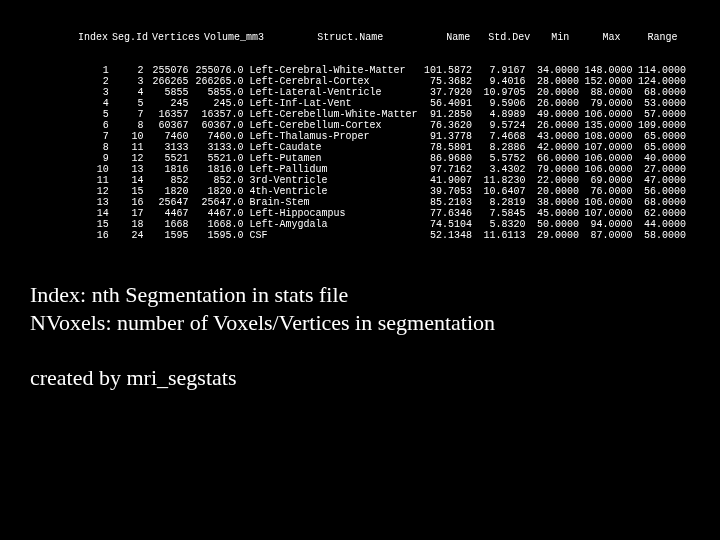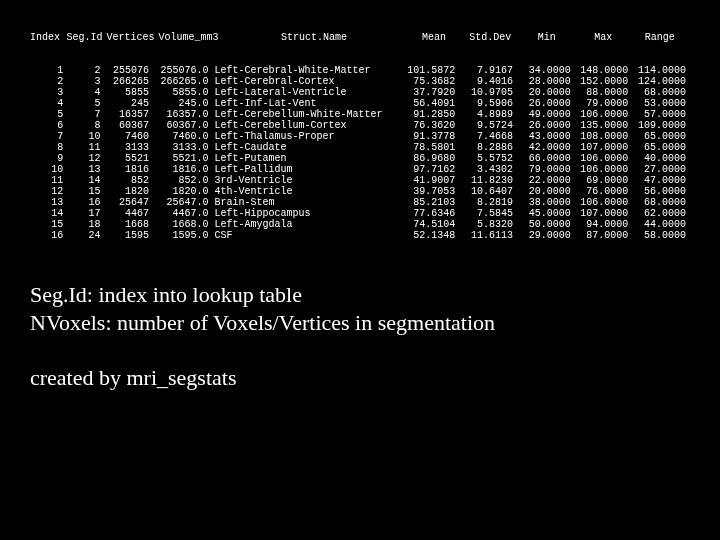--- a/index.html
+++ b/index.html
@@ -23,20 +23,21 @@
     }
     .stats-table {
       font-family: "Courier New", monospace;
       font-size: 10px;
       line-height: 1.1;
       white-space: pre;
       color: #fff;
     }
     .row {
       display: flex;
+      margin-left: 48px;
     }
     .col {
       text-align: right;
       padding-right: 4px;
     }
     .col-index { width: 36px; }
     .col-seg   { width: 36px; }
     .col-nvox  { width: 48px; }
     .col-vol   { width: 60px; }
     .col-name  { width: 198px; text-align: left; padding-left: 2px; }
@@ -62,28 +63,28 @@
 
 <div class="slide">
 
   <div class="stats-table">
     <div class="row hdr">
       <span class="col col-index">Index</span>
       <span class="col col-seg">Seg.Id</span>
       <span class="col col-nvox">Vertices</span>
       <span class="col col-vol">Volume_mm3</span>
       <span class="col col-name">Struct.Name</span>
-      <span class="col col-mean">Mean</span>
+      <span class="col col-mean">Name</span>
       <span class="col col-std">Std.Dev</span>
       <span class="col col-min">Min</span>
       <span class="col col-max">Max</span>
       <span class="col col-range">Range</span>
     </div>
     <div id="rows-container"><div class="row"><span class="col col-index">1</span><span class="col col-seg">2</span><span class="col col-nvox">255076</span><span class="col col-vol">255076.0</span><span class="col col-name">Left-Cerebral-White-Matter</span><span class="col col-mean">101.5872</span><span class="col col-std">7.9167</span><span class="col col-min">34.0000</span><span class="col col-max">148.0000</span><span class="col col-range">114.0000</span></div><div class="row"><span class="col col-index">2</span><span class="col col-seg">3</span><span class="col col-nvox">266265</span><span class="col col-vol">266265.0</span><span class="col col-name">Left-Cerebral-Cortex</span><span class="col col-mean">75.3682</span><span class="col col-std">9.4016</span><span class="col col-min">28.0000</span><span class="col col-max">152.0000</span><span class="col col-range">124.0000</span></div><div class="row"><span class="col col-index">3</span><span class="col col-seg">4</span><span class="col col-nvox">5855</span><span class="col col-vol">5855.0</span><span class="col col-name">Left-Lateral-Ventricle</span><span class="col col-mean">37.7920</span><span class="col col-std">10.9705</span><span class="col col-min">20.0000</span><span class="col col-max">88.0000</span><span class="col col-range">68.0000</span></div><div class="row"><span class="col col-index">4</span><span class="col col-seg">5</span><span class="col col-nvox">245</span><span class="col col-vol">245.0</span><span class="col col-name">Left-Inf-Lat-Vent</span><span class="col col-mean">56.4091</span><span class="col col-std">9.5906</span><span class="col col-min">26.0000</span><span class="col col-max">79.0000</span><span class="col col-range">53.0000</span></div><div class="row"><span class="col col-index">5</span><span class="col col-seg">7</span><span class="col col-nvox">16357</span><span class="col col-vol">16357.0</span><span class="col col-name">Left-Cerebellum-White-Matter</span><span class="col col-mean">91.2850</span><span class="col col-std">4.8989</span><span class="col col-min">49.0000</span><span class="col col-max">106.0000</span><span class="col col-range">57.0000</span></div><div class="row"><span class="col col-index">6</span><span class="col col-seg">8</span><span class="col col-nvox">60367</span><span class="col col-vol">60367.0</span><span class="col col-name">Left-Cerebellum-Cortex</span><span class="col col-mean">76.3620</span><span class="col col-std">9.5724</span><span class="col col-min">26.0000</span><span class="col col-max">135.0000</span><span class="col col-range">109.0000</span></div><div class="row"><span class="col col-index">7</span><span class="col col-seg">10</span><span class="col col-nvox">7460</span><span class="col col-vol">7460.0</span><span class="col col-name">Left-Thalamus-Proper</span><span class="col col-mean">91.3778</span><span class="col col-std">7.4668</span><span class="col col-min">43.0000</span><span class="col col-max">108.0000</span><span class="col col-range">65.0000</span></div><div class="row"><span class="col col-index">8</span><span class="col col-seg">11</span><span class="col col-nvox">3133</span><span class="col col-vol">3133.0</span><span class="col col-name">Left-Caudate</span><span class="col col-mean">78.5801</span><span class="col col-std">8.2886</span><span class="col col-min">42.0000</span><span class="col col-max">107.0000</span><span class="col col-range">65.0000</span></div><div class="row"><span class="col col-index">9</span><span class="col col-seg">12</span><span class="col col-nvox">5521</span><span class="col col-vol">5521.0</span><span class="col col-name">Left-Putamen</span><span class="col col-mean">86.9680</span><span class="col col-std">5.5752</span><span class="col col-min">66.0000</span><span class="col col-max">106.0000</span><span class="col col-range">40.0000</span></div><div class="row"><span class="col col-index">10</span><span class="col col-seg">13</span><span class="col col-nvox">1816</span><span class="col col-vol">1816.0</span><span class="col col-name">Left-Pallidum</span><span class="col col-mean">97.7162</span><span class="col col-std">3.4302</span><span class="col col-min">79.0000</span><span class="col col-max">106.0000</span><span class="col col-range">27.0000</span></div><div class="row"><span class="col col-index">11</span><span class="col col-seg">14</span><span class="col col-nvox">852</span><span class="col col-vol">852.0</span><span class="col col-name">3rd-Ventricle</span><span class="col col-mean">41.9007</span><span class="col col-std">11.8230</span><span class="col col-min">22.0000</span><span class="col col-max">69.0000</span><span class="col col-range">47.0000</span></div><div class="row"><span class="col col-index">12</span><span class="col col-seg">15</span><span class="col col-nvox">1820</span><span class="col col-vol">1820.0</span><span class="col col-name">4th-Ventricle</span><span class="col col-mean">39.7053</span><span class="col col-std">10.6407</span><span class="col col-min">20.0000</span><span class="col col-max">76.0000</span><span class="col col-range">56.0000</span></div><div class="row"><span class="col col-index">13</span><span class="col col-seg">16</span><span class="col col-nvox">25647</span><span class="col col-vol">25647.0</span><span class="col col-name">Brain-Stem</span><span class="col col-mean">85.2103</span><span class="col col-std">8.2819</span><span class="col col-min">38.0000</span><span class="col col-max">106.0000</span><span class="col col-range">68.0000</span></div><div class="row"><span class="col col-index">14</span><span class="col col-seg">17</span><span class="col col-nvox">4467</span><span class="col col-vol">4467.0</span><span class="col col-name">Left-Hippocampus</span><span class="col col-mean">77.6346</span><span class="col col-std">7.5845</span><span class="col col-min">45.0000</span><span class="col col-max">107.0000</span><span class="col col-range">62.0000</span></div><div class="row"><span class="col col-index">15</span><span class="col col-seg">18</span><span class="col col-nvox">1668</span><span class="col col-vol">1668.0</span><span class="col col-name">Left-Amygdala</span><span class="col col-mean">74.5104</span><span class="col col-std">5.8320</span><span class="col col-min">50.0000</span><span class="col col-max">94.0000</span><span class="col col-range">44.0000</span></div><div class="row"><span class="col col-index">16</span><span class="col col-seg">24</span><span class="col col-nvox">1595</span><span class="col col-vol">1595.0</span><span class="col col-name">CSF</span><span class="col col-mean">52.1348</span><span class="col col-std">11.6113</span><span class="col col-min">29.0000</span><span class="col col-max">87.0000</span><span class="col col-range">58.0000</span></div></div>
   </div>
 
   <div class="legend" id="legend-container">
-      <div>Seg.Id: index into lookup table</div>
+      <div>Index: nth Segmentation in stats file</div>
       <div>NVoxels: number of Voxels/Vertices in segmentation</div>
       <div>&nbsp;</div>
       <div>created by mri_segstats</div>
     </div>
 </div>
 
 </body></html>

